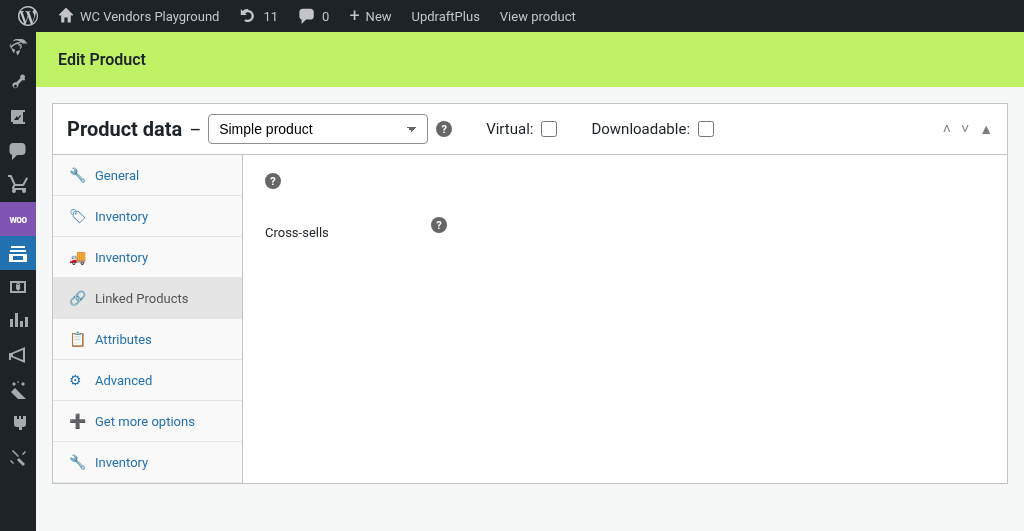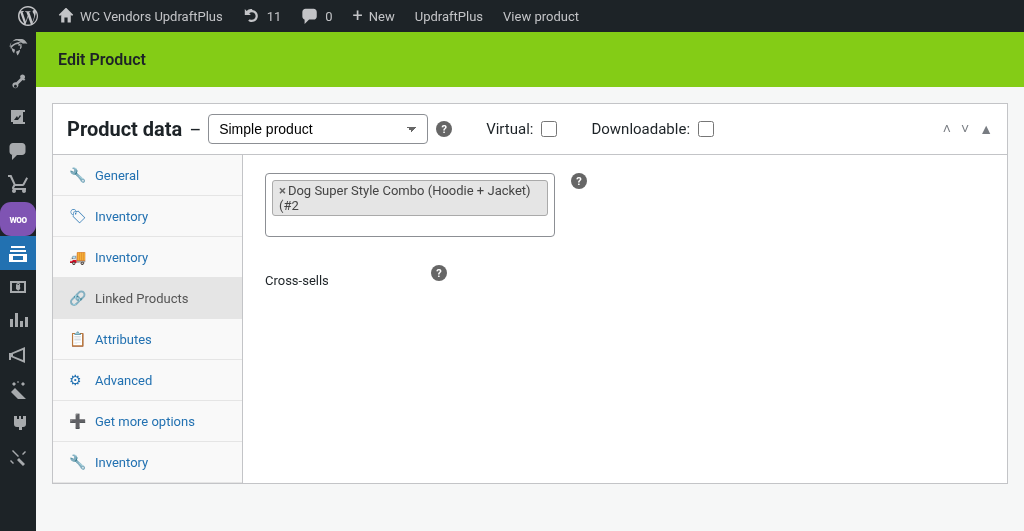--- a/index.html
+++ b/index.html
@@ -8,27 +8,27 @@
     
     .admin-bar { background: #1d2327; color: #c3c4c7; height: 32px; display: flex; align-items: center; padding: 0 8px; font-size: 13px; }
     .admin-bar-item { display: flex; align-items: center; padding: 0 10px; height: 32px; cursor: pointer; gap: 6px; }
     .ab-icon { font-size: 18px; line-height: 1; display: inline-flex; align-items: center; }
     
     
     .admin-sidebar { position: absolute; left: 0; top: 32px; bottom: 0; width: 36px; background: #1d2327; }
     .sidebar-icon { width: 36px; height: 34px; display: flex; align-items: center; justify-content: center; color: #a7aaad; font-size: 20px; cursor: pointer; }
     .sidebar-icon.active { background: #2271b1; color: #fff; position: relative; }
     .sidebar-icon.active::after { content: ''; position: absolute; right: -8px; top: 50%; transform: translateY(-50%); border: 8px solid transparent; border-left-color: #2271b1; }
-    .woo-icon { background: #7f54b3; color: #fff; font-size: 10px; font-weight: bold; letter-spacing: -0.5px; border-radius: 11px; }
+    .woo-icon { background: #7f54b3; color: #fff; font-size: 10px; font-weight: bold; letter-spacing: -0.5px; }
     
     
     .main { position: absolute; left: 36px; right: 0; top: 32px; bottom: 0; background: #f6f7f7; overflow: auto; }
     
     
-    .page-header { background: #84cc16; padding: 18px 22px; }
+    .page-header { background: #bef264; padding: 18px 22px; }
     .page-title { font-size: 16px; font-weight: 600; color: #1d2327; }
     
     
     .panel { background: #fff; border: 1px solid #c3c4c7; margin: 16px; }
     .panel-header { padding: 10px 14px; border-bottom: 1px solid #c3c4c7; display: flex; align-items: center; gap: 8px; }
     .panel-title { font-weight: 700; font-size: 20px; color: #1d2327; }
     .panel-title-sep { font-weight: 700; }
     .select-productdata { padding: 6px 30px 6px 10px; border: 1px solid #8c8f94; border-radius: 4px; font-size: 14px; appearance: none; background: #fff; background-image: linear-gradient(45deg, transparent 50%, #666 50%), linear-gradient(135deg, #666 50%, transparent 50%); background-position: calc(100% - 15px) center, calc(100% - 10px) center; background-size: 5px 5px, 5px 5px; background-repeat: no-repeat; width: 220px; }
     .help-round { width: 16px; height: 16px; border-radius: 50%; background: #666; color: #fff; display: inline-flex; align-items: center; justify-content: center; font-size: 11px; font-weight: bold; cursor: help; }
     .panel-header label { font-size: 15px; color: #1d2327; }
@@ -64,21 +64,21 @@
           <path d="M10 0C4.5 0 0 4.5 0 10s4.5 10 10 10 10-4.5 10-10S15.5 0 10 0zM1.5 10c0-1.2.3-2.4.7-3.4l4 11C3.6 16 1.5 13.2 1.5 10zm8.5 8.5c-.8 0-1.6-.1-2.4-.3l2.5-7.4 2.6 7.2c0 .1 0 .1.1.2-.9.2-1.8.3-2.8.3zm1.2-12.5c.5 0 1-.1 1-.1.5 0 .4-.7-.1-.7 0 0-1.4.1-2.3.1-.9 0-2.3-.1-2.3-.1-.5 0-.5.7-.1.7 0 0 .4.1.9.1l1.4 3.7-1.9 5.7-3.2-9.5c.5 0 1-.1 1-.1.5 0 .4-.7-.1-.7 0 0-1.4.1-2.3.1h-.5C4 3.1 6.8 1.5 10 1.5c2.4 0 4.5.9 6.2 2.4h-.1c-.9 0-1.5.8-1.5 1.6 0 .7.4 1.4.9 2.1.3.6.7 1.3.7 2.4 0 .7-.3 1.6-.7 2.8l-.9 2.9-3.4-9.7zm6.4-.1c.8 1.2 1.2 2.6 1.2 4.1 0 3.2-1.7 6-4.3 7.5l2.6-7.5c.5-1.2.6-2.2.6-3 0-.4 0-.7-.1-1.1z"></path>
         </svg>
     </span>
   </div>
   <div class="admin-bar-item">
     <span class="ab-icon">
       <svg width="16" height="16" viewBox="0 0 20 20">
           <path d="M16 8.5l1.5 1.5 1.5-1.5-9-9-9 9L2.5 10 4 8.5V18h4v-6h4v6h4V8.5z"></path>
         </svg>
     </span>
-    <span>WC Vendors UpdraftPlus</span>
+    <span>WC Vendors Playground</span>
   </div>
   <div class="admin-bar-item">
     <span class="ab-icon">
       <svg width="18" height="18" viewBox="0 0 20 20">
           <path d="M10.2 3.3c3.5.2 6.3 3.1 6.3 6.7 0 3.7-3 6.7-6.7 6.7-1.5 0-3-.5-4.1-1.4l1.8-1.8c.7.5 1.5.7 2.3.7 2.3 0 4.2-1.9 4.2-4.2S12.1 5.8 9.8 5.8c-1.1 0-2.1.4-2.9 1.2L8.7 9H2V2.3l2.1 2.1c1.2-1.2 2.8-2 4.6-2.1h1.5z"></path>
         </svg>
     </span>
     <span>11</span>
   </div>
   <div class="admin-bar-item">
@@ -223,25 +223,20 @@
           <span>Get more options</span>
         </div>
         <div class="tab">
           <span class="ticon">🔧</span>
           <span>Inventory</span>
         </div>
       </div>
 
       <div class="tab-content">
         <div class="form-row">
-          <div class="token-input">
-            <span class="token">
-              <span class="token-x">×</span><span>Dog Super Style Combo (Hoodie + Jacket) (#2</span>
-            </span>
-          </div>
           <span class="help-round">?</span>
         </div>
 
         <div class="form-row">
           <div class="form-label">Cross-sells</div>
           <span class="help-round">?</span>
         </div>
       </div>
     </div>
   </div>

